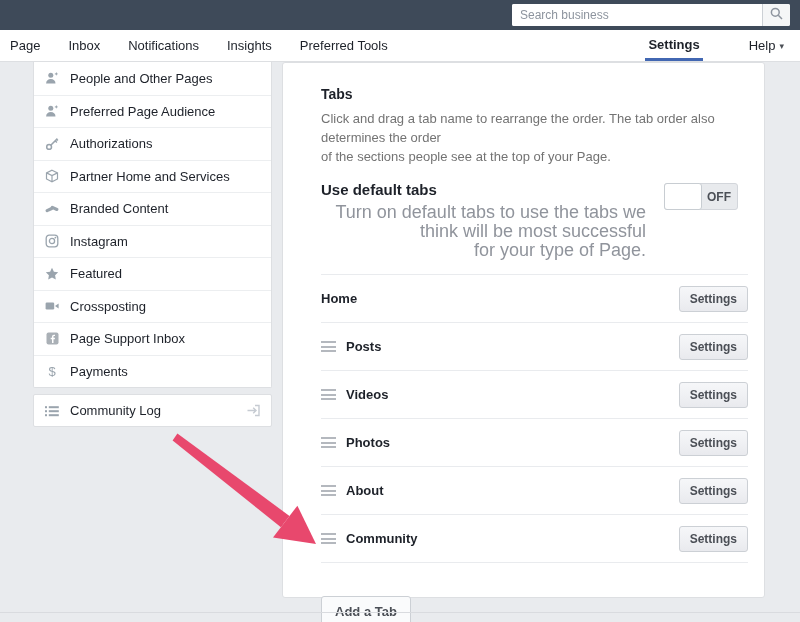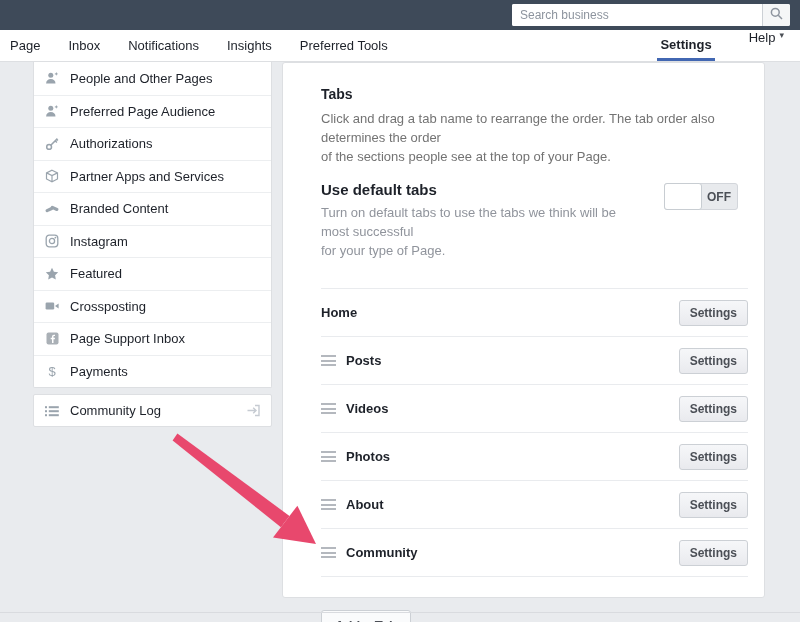--- a/index.html
+++ b/index.html
@@ -19,21 +19,21 @@
 
   
   .nav-bar { position:absolute; top:30px; left:0; width:800px; height:32px; background:#fff;
              border-bottom:1px solid #dddfe2; display:flex; align-items:stretch;
              padding:0 16px 0 10px; font-size:13px;gap:28px; }
   .nav-left { display:flex; }
   .nav-item { display:flex; align-items:center; margin-right:28px; color:#1d2129; cursor:pointer; }
   .nav-right { margin-left:auto; display:flex; }
   .nav-settings { display:flex; align-items:center; font-weight:bold; padding:0 3px;
                   border-bottom:3px solid #4267b2; cursor:pointer; }
-  .nav-help { display:flex; margin-left:34px; cursor:pointer; }
+  .nav-help { display:flex; align-items:center; margin-left:46px; cursor:pointer; }
   .help-caret { font-size:9px; color:#4b4f56; margin-left:4px; }
 
   
   .sidebar { position:absolute; top:62px; left:33px; width:239px; background:#fff;
              border:1px solid #dddfe2; border-top:none; border-radius:0 0 2px 2px; }
   .side-item { height:32.5px; display:flex; align-items:center; padding:0 10px;
                border-top:1px solid #eceef0; cursor:pointer; font-size:13px; }
   .side-item:first-child { border-top:none; }
   .side-icon { width:16px; height:14px; margin-right:10px; display:flex;
                align-items:center; justify-content:center; color:#9aa4ad;
@@ -46,30 +46,30 @@
 
   
   .main-panel { position:absolute; top:62px; left:282px; width:483px; height:536px;
                 background:#fff; border:1px solid #dddfe2; border-radius:3px;
                 padding:22px 20px 0 38px; }
   .main-inner { width:425px; }
   .panel-title { font-size:14px; font-weight:bold; line-height:18px; }
   .panel-desc { margin-top:6px; font-size:13px; line-height:19px; color:#737373; }
   .default-tabs { position:relative; margin-top:15px; padding-right:100px; }
   .dt-title { font-size:15px; font-weight:bold; line-height:17px; }
-  .dt-desc { margin-top:5px; font-size:13px; line-height:19px; color:#90949c; }
+  .dt-desc { margin-top:5px; font-size:18px; line-height:19px; color:#90949c;text-align:right; }
   .toggle { position:absolute; top:2px; right:8px; width:74px; height:27px;
             background:#e8eaed; border:1px solid #d3d6db; border-radius:3px; cursor:pointer;text-align:center; }
   .toggle-knob { position:absolute; top:-1px; left:-1px; width:38px; height:27px;
                  background:#fff; border:1px solid #c8cdd2; border-radius:3px; }
   .toggle-label { position:absolute; top:0; right:0; width:36px; height:25px;
                   display:flex; align-items:center; justify-content:center;
                   font-size:12px; font-weight:bold; color:#4b4f56; }
 
-  .tab-rows { margin-top:28px; width:427px; }
+  .tab-rows { margin-top:14px; width:427px; }
   .tab-row { height:48px; display:flex; align-items:center; border-top:1px solid #e9ebee; }
   .drag-handle { width:16px; margin-right:9px; cursor:grab; }
   .drag-handle span { display:block; width:15px; height:2px; background:#b4b8be; margin:2.5px 0; }
   .row-spacer { width:25px; }
   .row-spacer.none { width:0; }
   .tab-name { font-size:13px; font-weight:bold; }
   .settings-btn { margin-left:auto; font-family:inherit; font-size:12px; font-weight:bold;
                   color:#4b4f56; background:linear-gradient(#f6f7f9,#e9eaee);
                   border:1px solid #ccd0d5; border-radius:3px; padding:5px 10px; cursor:pointer; }
   .rows-footer { width:427px; border-top:1px solid #e9ebee; padding-top:33px; }
@@ -153,21 +153,21 @@
           </svg>
       </span>
       <span>Authorizations</span>
     </div>
     <div class="side-item">
       <span class="side-icon">
         <svg width="14" height="14" viewBox="0 0 14 14">
             <path fill="none" stroke="#9aa4ad" stroke-width="1.2" d="M7 1.2l5.5 2.7V10L7 12.8 1.5 10V3.9L7 1.2zM1.5 3.9L7 6.6l5.5-2.7M7 6.6v6.2"></path>
           </svg>
       </span>
-      <span>Partner Apps and Services</span>
+      <span>Partner Home and Services</span>
     </div>
     <div class="side-item">
       <span class="side-icon">
         <svg width="14" height="14" viewBox="0 0 14 14" fill="#9aa4ad">
             <rect x="0.3" y="6" width="8.2" height="3.2" rx="1.6" transform="rotate(-24 4.4 7.6)"></rect>
             <rect x="5.5" y="4.8" width="8.2" height="3.2" rx="1.6" transform="rotate(24 9.6 6.4)"></rect>
           </svg>
       </span>
       <span>Branded Content</span>
     </div>

